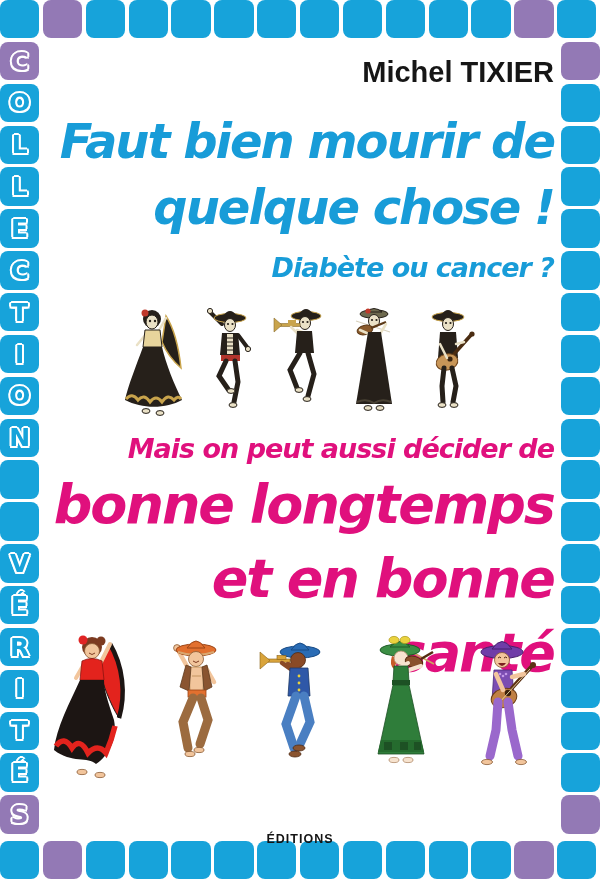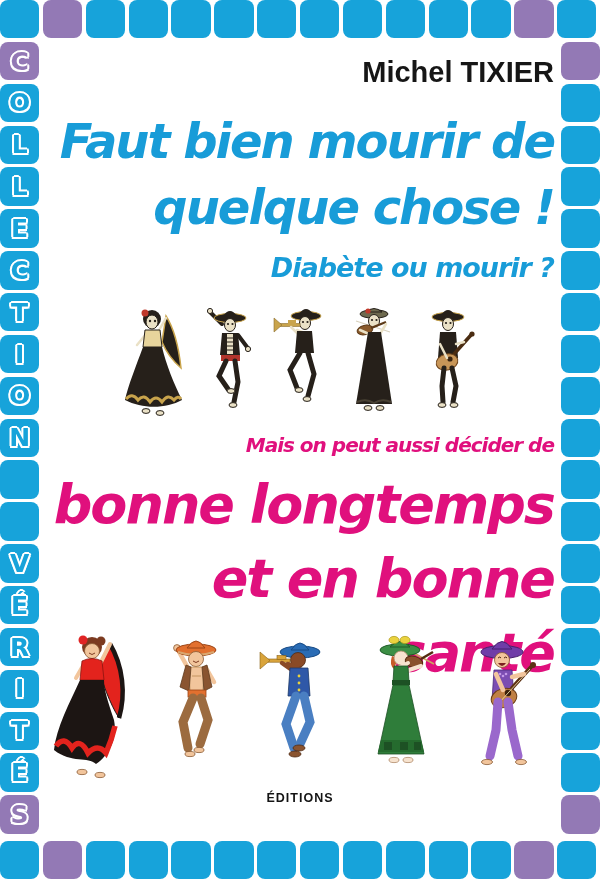--- a/index.html
+++ b/index.html
@@ -14,28 +14,28 @@
     text-shadow:2px 0 0 #fff,-2px 0 0 #fff,0 2px 0 #fff,0 -2px 0 #fff,
                 1.5px 1.5px 0 #fff,-1.5px 1.5px 0 #fff,1.5px -1.5px 0 #fff,-1.5px -1.5px 0 #fff;
   }
   .txt{position:absolute;left:46px;right:46px;text-align:right;}
   .author{top:56px;font-family:"Liberation Sans",sans-serif;font-weight:bold;
     font-size:29px;color:#161616;letter-spacing:0px;}
   .title-line1{top:108px;}
   .title-line2{top:174px;}
   .blue-title{font-weight:bold;font-style:italic;font-size:48px;letter-spacing:-2px;line-height:66px;}
   .subtitle{top:252px;font-weight:bold;font-style:italic;font-size:27px;letter-spacing:-1px;}
-  .pink-lead{top:433px;font-weight:bold;font-style:italic;font-size:20px;letter-spacing:-1px;}
+  .pink-lead{top:433px;font-weight:bold;font-style:italic;font-size:27px;letter-spacing:-1px;}
   .pink-big{top:468px;font-weight:bold;font-style:italic;font-size:54px;letter-spacing:-2px;line-height:74px;}
   .band{position:absolute;left:46px;right:46px;display:flex;justify-content:center;align-items:flex-end;}
   .skeleton-band{top:300px;height:118px;gap:10px;}
   .living-band{top:628px;height:166px;gap:6px;}
   .publisher{position:absolute;left:46px;right:46px;top:791px;text-align:center;
     font-family:"Liberation Sans",sans-serif;color:#141414;}
-  .pub-small{font-weight:bold;font-size:12.5px;letter-spacing:1px;}
+  .pub-small{font-weight:bold;font-size:12.5px;letter-spacing:1px;margin-top:41px;}
   .pub-name{font-weight:bold;font-size:20px;letter-spacing:0.5px;margin-top:0px;}
 </style>
 </head>
 <body>
 
 <div class="cover">
 
   <div id="border-layer">
       <div class="bsq" style="left: 0px; top: 0px; width: 39.2571px; height: 38.4571px; background: rgb(23, 163, 218);"></div>
       <div class="bsq" style="left: 0px; top: 840.543px; width: 39.2571px; height: 38.4571px; background: rgb(23, 163, 218);"></div>
@@ -136,21 +136,21 @@
       <div class="bsq" style="left: 0px; top: 795.286px; width: 39.2571px; height: 38.4571px; background: rgb(147, 121, 181);">
         <span class="cell-letter" style="color: rgb(147, 121, 181);">S</span>
       </div>
       <div class="bsq" style="left: 560.743px; top: 795.286px; width: 39.2571px; height: 38.4571px; background: rgb(147, 121, 181);"></div>
     </div>
 
   <div class="txt author">Michel TIXIER</div>
 
   <div class="txt blue-title title-line2" style="color: rgb(24, 156, 216);">quelque chose !</div>
   <div class="txt blue-title title-line1" style="color: rgb(24, 156, 216);">Faut bien mourir de</div>
-  <div class="txt subtitle" style="color: rgb(24, 156, 216);">Diabète ou mourir ?</div>
+  <div class="txt subtitle" style="color: rgb(24, 156, 216);">Diabète ou cancer ?</div>
 
   <div class="band skeleton-band">
     <svg width="66" height="114" viewBox="0 0 66 114">
       <path d="M44,12 C53,26 57,46 59,64 C52,58 45,50 40,38 Z" fill="#26201a" stroke="#c9a44c" stroke-width="1.5"></path>
       <circle cx="30" cy="15" r="9" fill="#26201a"></circle>
       <circle cx="23" cy="9" r="3.5" fill="#c0392b"></circle>
       <ellipse cx="30" cy="18" rx="6" ry="7" fill="#eae1c6" stroke="#26201a"></ellipse>
       <circle cx="28" cy="17" r="1.2" fill="#26201a"></circle>
         <circle cx="33" cy="17" r="1.2" fill="#26201a"></circle>
       <path d="M36,28 L44,14" stroke="#eae1c6" stroke-width="2.5" stroke-linecap="round" fill="none"></path>

